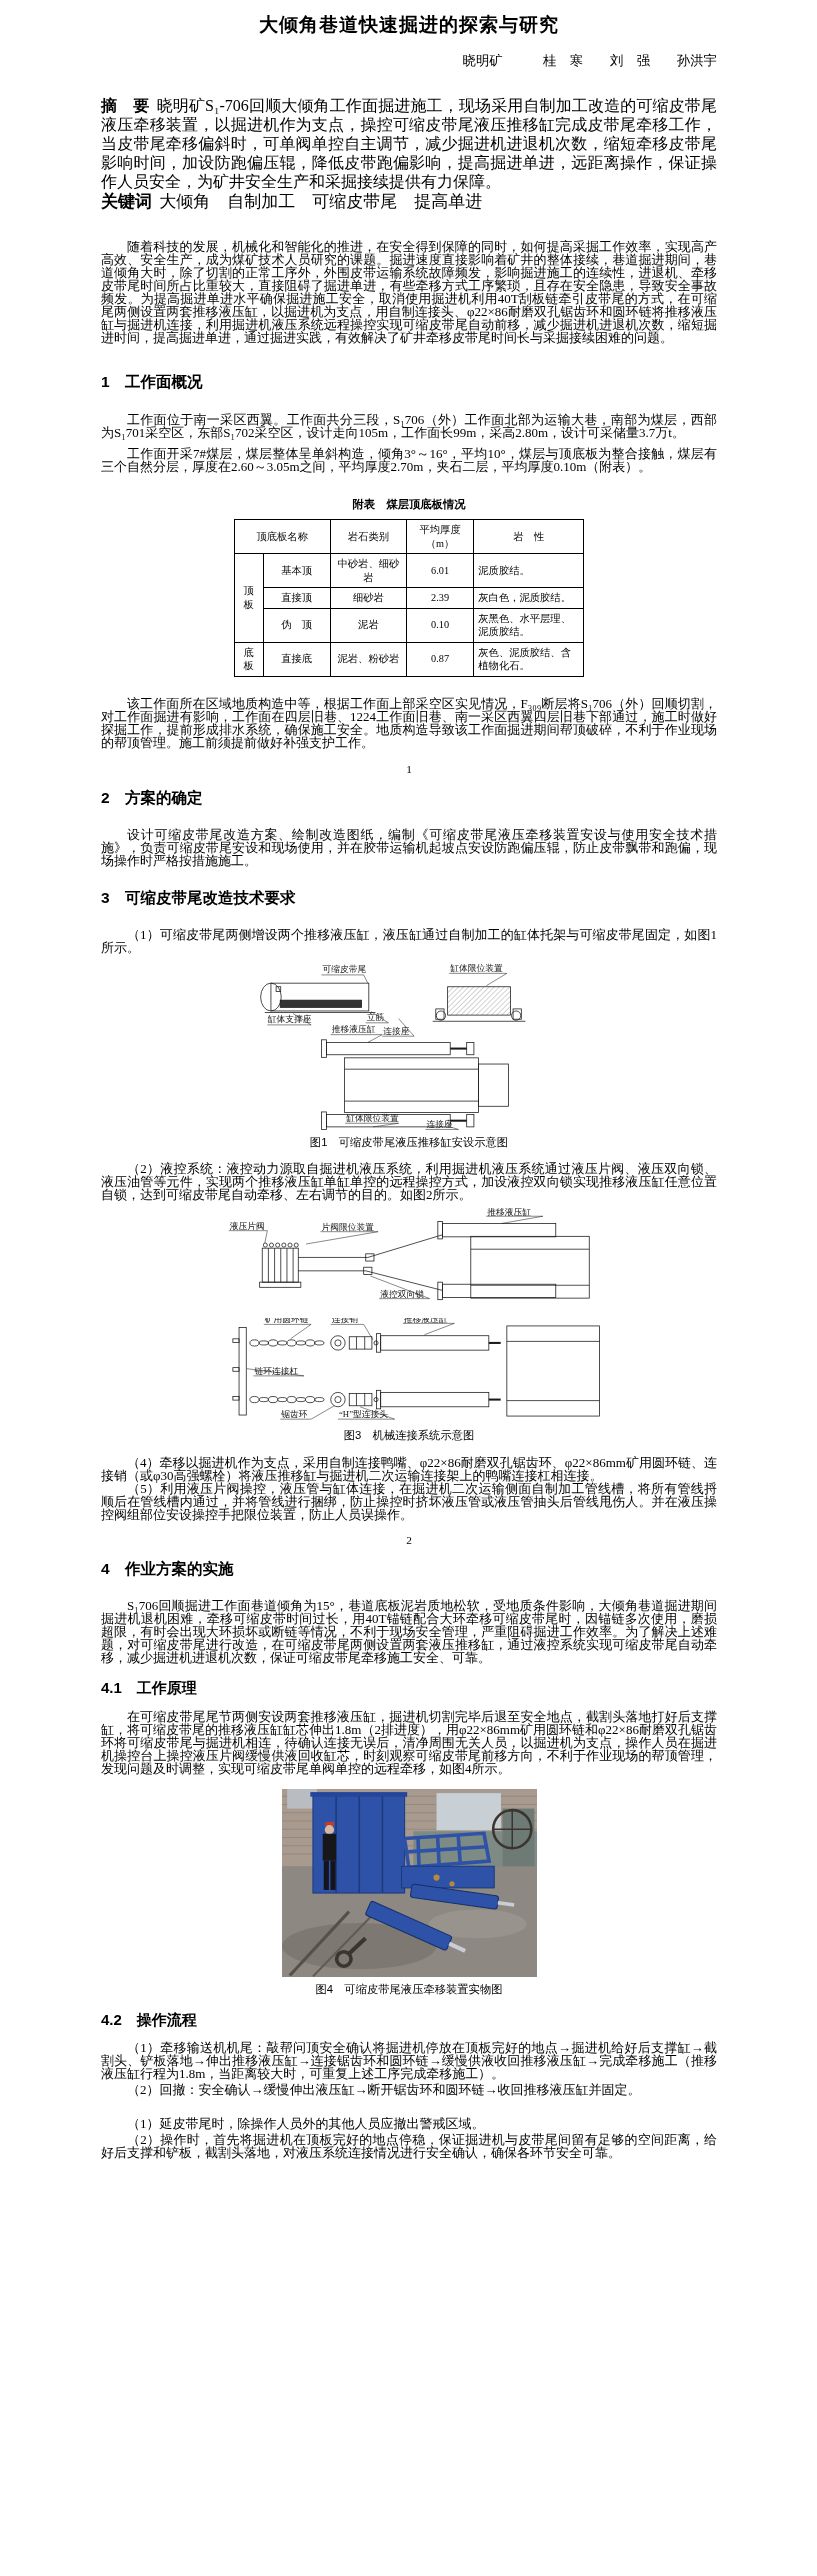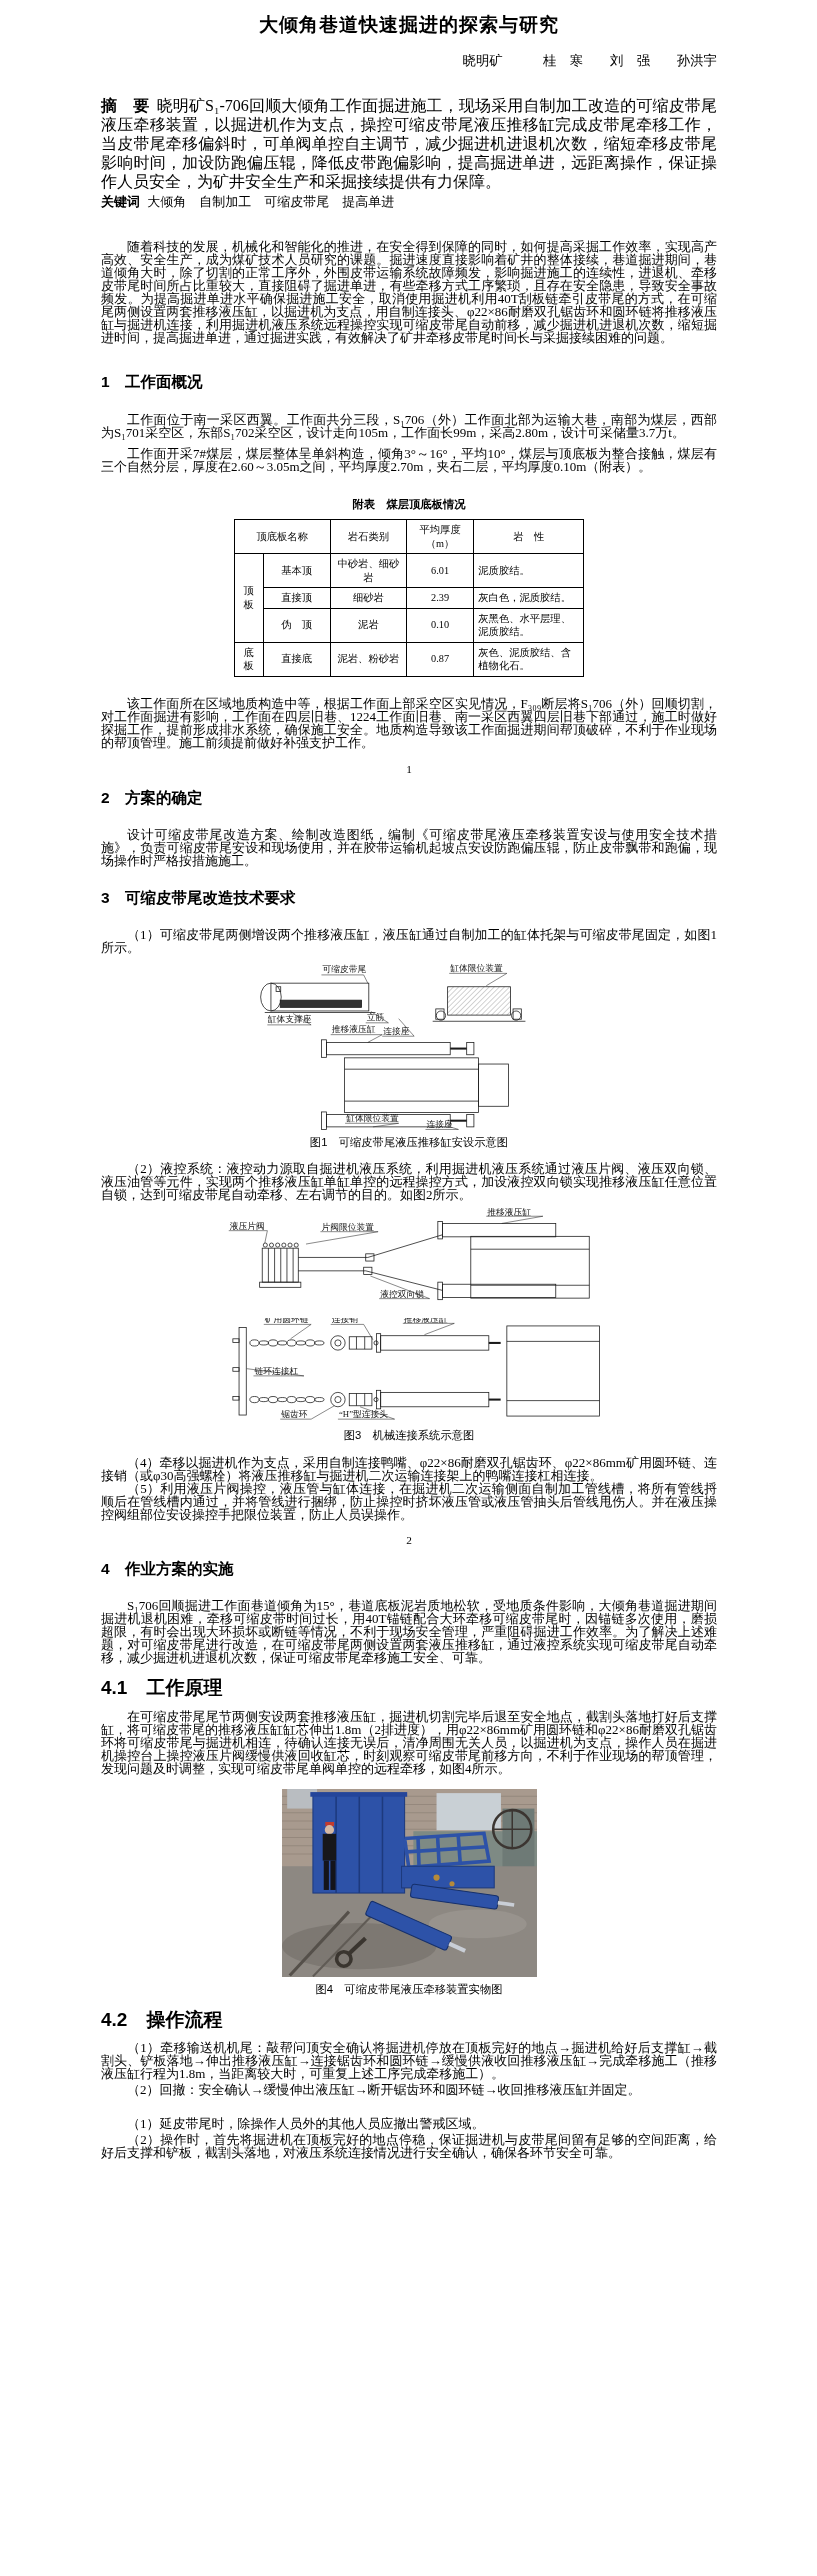--- a/index.html
+++ b/index.html
@@ -4,26 +4,26 @@
 <style>
   html,body{margin:0;padding:0;}
   body{width:818px;height:3902px;overflow:hidden;background:#fff;color:#000;
        font-family:"Liberation Serif","DejaVu Serif",serif;}
   .page{padding:9.3px 101px 0 101px;}
   .title{font-family:"Liberation Sans","DejaVu Sans",sans-serif;font-weight:bold;
          font-size:19px;line-height:31px;text-align:center;letter-spacing:1px;}
   .authors{margin-top:11.3px;font-size:13.4px;line-height:17.5px;text-align:right;}
   .abstract{margin-top:27px;font-size:16px;line-height:19px;text-align:justify;}
   .abstract .lbl,.kw .lbl{font-family:"Liberation Sans","DejaVu Sans",sans-serif;font-weight:bold;margin-right:7.2px;}
-  .kw{margin-top:1px;font-size:13px;line-height:19px;}
+  .kw{margin-top:1px;font-size:17px;line-height:19px;}
   p.body{font-size:13px;line-height:13px;text-align:justify;margin:0;text-indent:2em;}
   .h1{font-family:"Liberation Sans","DejaVu Sans",sans-serif;font-weight:bold;
       font-size:15.5px;line-height:18.5px;margin:0;}
   .h2s{font-family:"Liberation Sans","DejaVu Sans",sans-serif;font-weight:bold;
-      font-size:19px;line-height:16.5px;margin:0;}
+      font-size:15px;line-height:16.5px;margin:0;}
   .pageno{font-size:11.3px;text-align:center;margin:0;}
   .caption{font-family:"Liberation Sans","DejaVu Sans",sans-serif;font-size:11.3px;
            line-height:15.5px;text-align:center;margin:0;}
   .figwrap{display:flex;justify-content:center;}
   table.t{border-collapse:collapse;margin:0 auto;font-size:10.3px;line-height:13.4px;
           border-top:1.3px solid #000;border-bottom:1.3px solid #000;}
   table.t th,table.t td{border:0.6px solid #000;padding:3.1px 4.1px;text-align:center;font-weight:normal;}
   table.t td.lith{text-align:left;}
   table.t td.grp{width:17.5px;word-break:break-all;padding:3.1px 5.2px;}
   svg text{font-size:17px;font-family:"Liberation Serif","DejaVu Serif",serif;fill:#111;}

